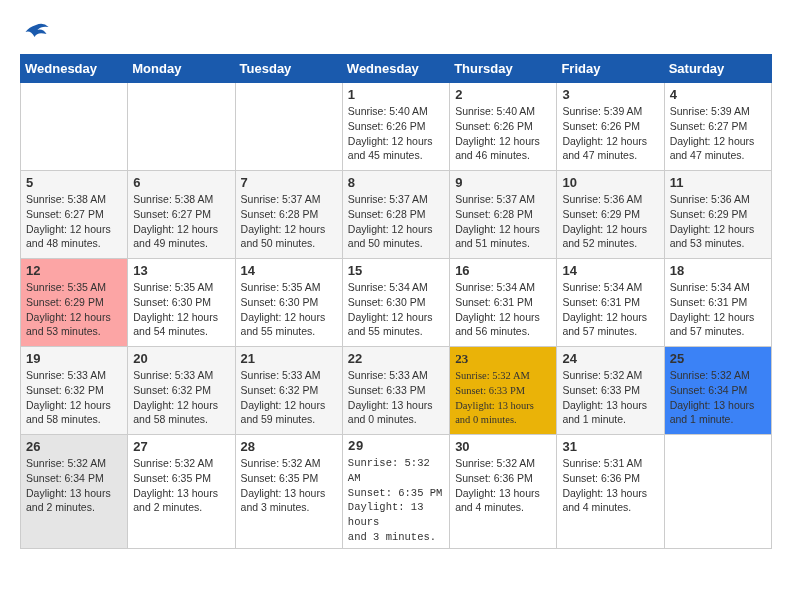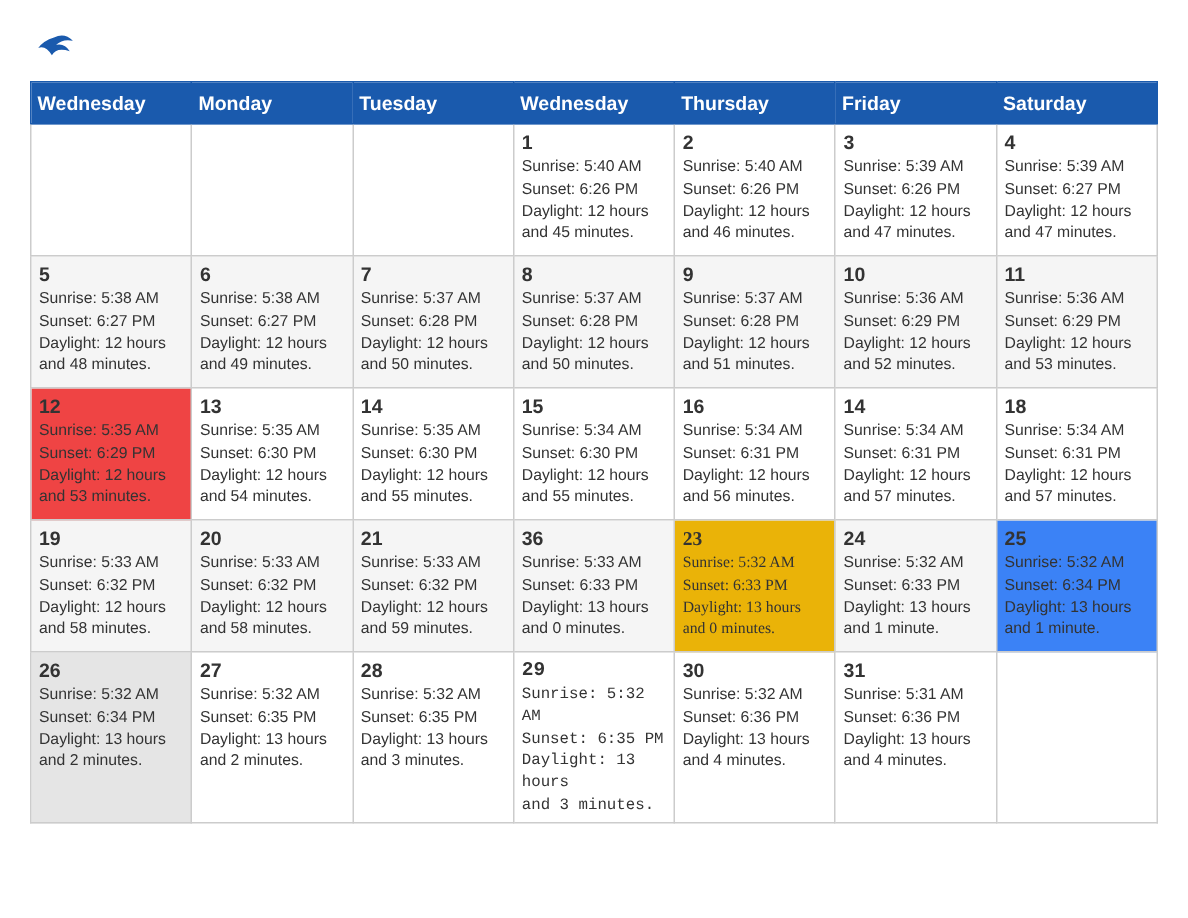--- a/index.html
+++ b/index.html
@@ -165,21 +165,21 @@
         <td style="background-color: rgb(245, 245, 245);">
           <span class="day-number">10</span>
           <div class="day-info">Sunrise: 5:36 AM<br>Sunset: 6:29 PM<br>Daylight: 12 hours<br>and 52 minutes.</div>
         </td>
         <td style="background-color: rgb(245, 245, 245);">
           <span class="day-number">11</span>
           <div class="day-info">Sunrise: 5:36 AM<br>Sunset: 6:29 PM<br>Daylight: 12 hours<br>and 53 minutes.</div>
         </td>
       </tr>
       <tr>
-        <td style="background-color: #ef4444; margin-top: 44px;">
+        <td style="background-color: #fca5a5; margin-top: 44px;">
           <span class="day-number">12</span>
           <div class="day-info">Sunrise: 5:35 AM<br>Sunset: 6:29 PM<br>Daylight: 12 hours<br>and 53 minutes.</div>
         </td>
         <td style="background-color: rgb(255, 255, 255);">
           <span class="day-number">13</span>
           <div class="day-info">Sunrise: 5:35 AM<br>Sunset: 6:30 PM<br>Daylight: 12 hours<br>and 54 minutes.</div>
         </td>
         <td style="background-color: rgb(255, 255, 255);">
           <span class="day-number">14</span>
           <div class="day-info">Sunrise: 5:35 AM<br>Sunset: 6:30 PM<br>Daylight: 12 hours<br>and 55 minutes.</div>
@@ -208,21 +208,21 @@
         </td>
         <td style="background-color: rgb(245, 245, 245);">
           <span class="day-number">20</span>
           <div class="day-info">Sunrise: 5:33 AM<br>Sunset: 6:32 PM<br>Daylight: 12 hours<br>and 58 minutes.</div>
         </td>
         <td style="background-color: rgb(245, 245, 245);">
           <span class="day-number">21</span>
           <div class="day-info">Sunrise: 5:33 AM<br>Sunset: 6:32 PM<br>Daylight: 12 hours<br>and 59 minutes.</div>
         </td>
         <td style="background-color: rgb(245, 245, 245);">
-          <span class="day-number">36</span>
+          <span class="day-number">22</span>
           <div class="day-info">Sunrise: 5:33 AM<br>Sunset: 6:33 PM<br>Daylight: 13 hours<br>and 0 minutes.</div>
         </td>
         <td style="background-color: #eab308; font-family: Liberation Serif, serif;">
           <span class="day-number">23</span>
           <div class="day-info">Sunrise: 5:32 AM<br>Sunset: 6:33 PM<br>Daylight: 13 hours<br>and 0 minutes.</div>
         </td>
         <td style="background-color: rgb(245, 245, 245);">
           <span class="day-number">24</span>
           <div class="day-info">Sunrise: 5:32 AM<br>Sunset: 6:33 PM<br>Daylight: 13 hours<br>and 1 minute.</div>
         </td>

